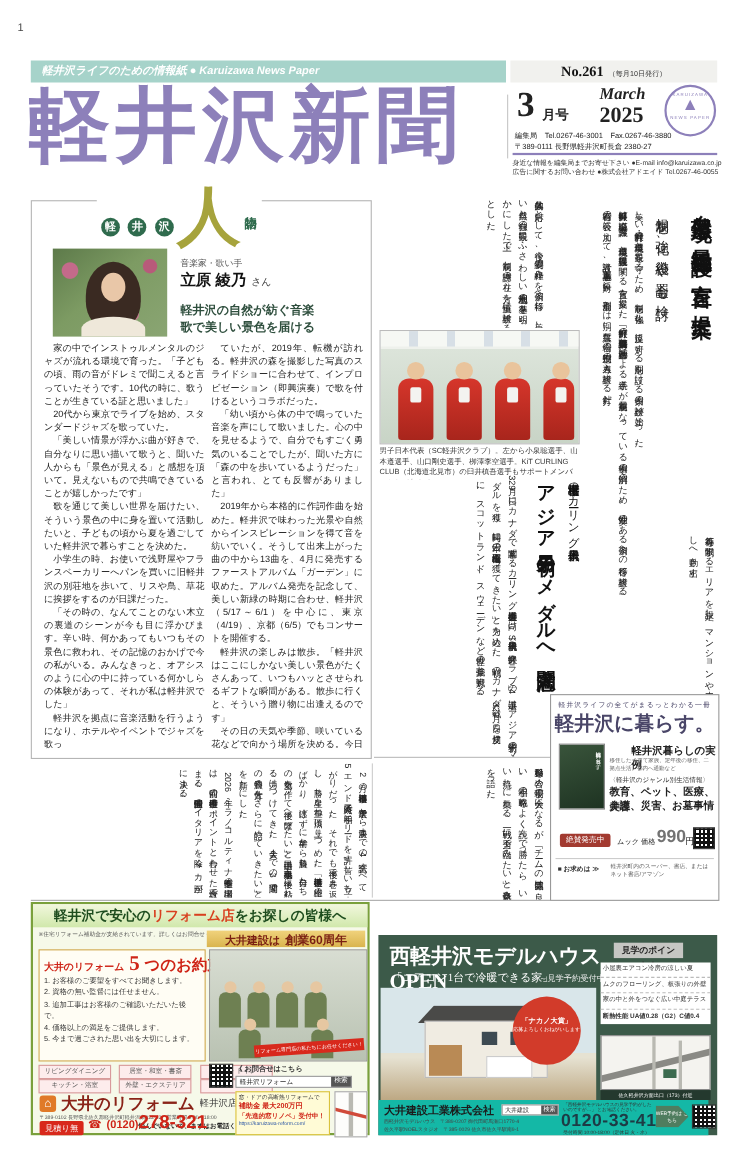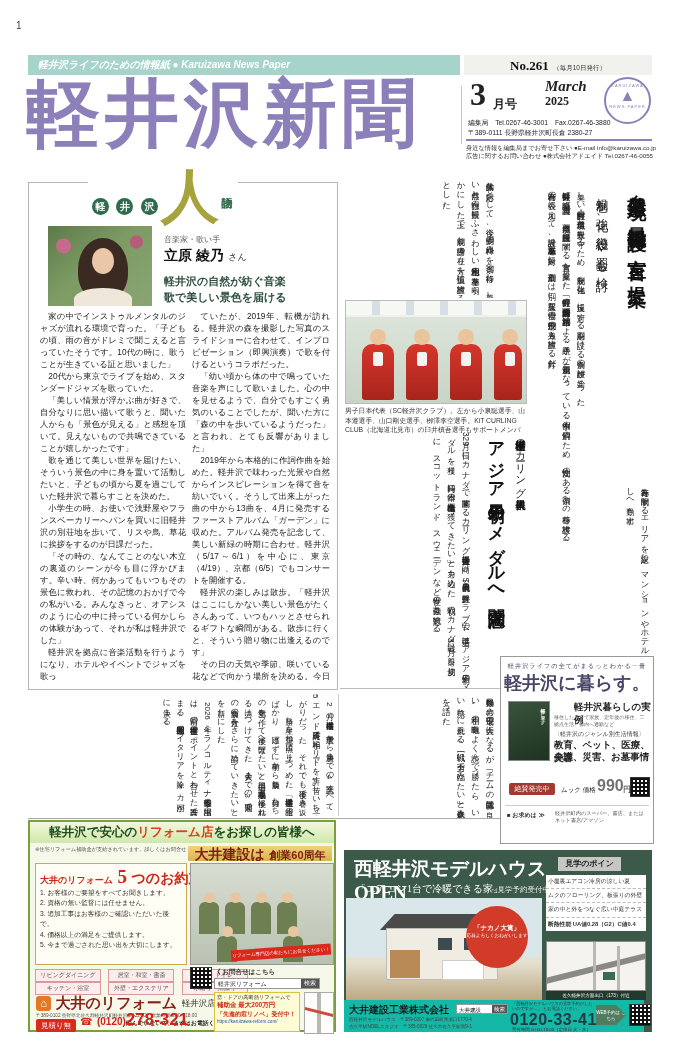--- a/index.html
+++ b/index.html
@@ -43,21 +43,21 @@
   </div>
 
   <div class="abs clip" style="left:26px;top:72px;width:436px;height:86px;font-size:74px;font-weight:900;
        color:#8d80ba;letter-spacing:5px;line-height:84px;">軽井沢新聞</div>
 
   <div class="abs" style="left:461px;top:86px;width:1px;height:58px;background:#c5c5c5;"></div>
 
   <span class="abs serif" style="left:470px;top:76px;font-size:32px;font-weight:bold;">3</span>
   <span class="abs" style="left:493px;top:96px;font-size:12px;font-weight:bold;">月号</span>
   <span class="abs serif" style="left:545px;top:78px;font-size:15px;font-weight:bold;font-style:italic;">March</span>
-  <span class="abs serif" style="left:545px;top:94px;font-size:12px;font-weight:bold;">2025</span>
+  <span class="abs serif" style="left:545px;top:94px;font-size:20px;font-weight:bold;">2025</span>
 
   <div class="abs" style="left:604px;top:77px;width:47px;height:47px;border:2px solid #8d80ba;border-radius:50%;
        box-sizing:border-box;text-align:center;color:#8d80ba;">
     <div style="font-size:4px;letter-spacing:1px;margin-top:4px;">KARUIZAWA</div>
     <div style="font-size:16px;line-height:16px;">▲</div>
     <div style="font-size:4px;letter-spacing:1px;">NEWS PAPER</div>
   </div>
 
   <div class="abs" style="left:468px;top:118px;font-size:6.8px;color:#222;">編集局　Tel.0267-46-3001　Fax.0267-46-3880</div>
   <div class="abs" style="left:468px;top:128px;font-size:6.8px;color:#222;">〒389-0111 長野県軽井沢町長倉 2380-27</div>
@@ -141,21 +141,21 @@
   <div class="abs" style="left:338px;top:694px;width:1px;height:122px;background:#ccc;"></div>
 
   <div class="abs clip v" style="left:30px;top:694px;width:306px;height:122px;font-size:8px;line-height:1.7;">
     <p>2月の日本選手権は2次予選から決勝までの4試合すべて、5エンド終了時点で相手にリードを許す苦しい立ち上がりだった。それでも後半で巻き返し、勝ち星を重ね頂点に上りつめた。「世界選手権は格上の相手ばかり。逃げずに前半から勝負し、自分たちの空気を作って後半へ繋げたい」と山口選手。小泉聡選手も「後半に粘れる力はつけてきた。大会までの3週間で、前半の勝負の仕方をさらに詰めていきたい」と決意を新たにした。</p>
     <p>2026年ミラノ・コルティナ冬季五輪の出場国は、前回の世界選手権のポイントと合わせた合計点で決まる。五輪開催国のイタリアを除く7カ国が、今大会終了後に決まる。</p>
   </div>
   <div class="abs clip v" style="left:345px;top:692px;width:152px;height:126px;font-size:8.3px;line-height:1.75;">移動日を含め長丁場の大会になるが、「チームの雰囲気は良い。相手の戦略をよく読んで勝ったら、いい流れに乗れる。一戦一戦に全力で臨みたい」と意気込みを語った。</div>
 
   <div class="abs" style="left:28px;top:818px;width:624px;height:1px;background:#aaa;"></div>
 
-  <div class="abs" style="left:500px;top:656px;width:152px;height:186px;border:1px solid #999;background:#fff;">
+  <div class="abs" style="left:500px;top:631px;width:152px;height:186px;border:1px solid #999;background:#fff;">
     <div class="abs" style="left:0;top:5px;width:152px;text-align:center;font-size:6.2px;color:#4a4668;letter-spacing:1px;">軽井沢ライフの全てがまるっとわかる一冊</div>
     <div class="abs serif clip" style="left:0;top:14px;width:152px;text-align:center;font-size:18px;font-weight:bold;color:#4a4668;">軽井沢に暮らす。</div>
     <div class="abs clip" style="left:7px;top:44px;width:40px;height:58px;border:1px solid #888;
          background:linear-gradient(160deg,#39543b,#1e3322);">
       <div class="v" style="font-size:5px;color:#fff;margin:3px 3px 0 0;float:right;">軽井沢に暮らす。</div>
     </div>
     <div class="abs serif" style="left:53px;top:44px;font-size:9.5px;font-weight:bold;color:#222;padding-left:20px;">軽井沢暮らしの実例</div>
     <div class="abs clip" style="left:53px;top:57px;width:94px;height:13px;font-size:5px;color:#666;line-height:1.3;">移住した子育て家族、定年後の移住、二拠点生活、都内へ通勤など</div>
     <div class="abs" style="left:53px;top:73px;font-size:6px;color:#333;">〈軽井沢のジャンル別生活情報〉</div>
     <div class="abs serif" style="left:53px;top:82px;font-size:9.5px;font-weight:bold;color:#222;">教育、ペット、医療、美容</div>
@@ -172,21 +172,21 @@
   </div>
 
   <div class="abs" style="left:28px;top:820px;width:308px;height:212px;background:#f6f9e9;border:2px solid #7aa03c;box-sizing:border-box;">
     <div class="abs clip" style="left:0;top:0;width:304px;height:21px;background:linear-gradient(#f2f7dd,#d0e8ab);
          text-align:center;font-size:12.5px;font-weight:bold;line-height:21px;color:#1e4d1e;">
       <span>軽井沢で安心の</span><span style="color:#d8401f;">リフォーム店</span><span>をお探しの皆様へ</span>
     </div>
     <div class="abs" style="left:5px;top:24px;font-size:5.2px;color:#555;">※住宅リフォーム補助金が支給されています。詳しくはお問合せください。</div>
     <div class="abs clip" style="left:158px;top:24px;width:144px;height:15px;background:linear-gradient(#f0d27c,#d9b44e);
          text-align:center;line-height:15px;color:#7a1f12;font-weight:bold;">
-      <span style="font-size:14px;">大井建設は</span>
+      <span style="font-size:10px;">大井建設は</span>
       <span style="font-size:11px;">創業60周年</span>
     </div>
     <div class="abs" style="left:5px;top:41px;width:152px;height:102px;background:#fffdf4;border:1px solid #cfa94e;box-sizing:border-box;padding:2px 4px;">
       <div style="color:#cf2417;white-space:nowrap;">
         <span style="font-size:9px;font-weight:bold;">大井のリフォーム</span>
         <span class="serif" style="font-size:19px;font-weight:bold;">5</span>
         <span style="font-size:14px;font-weight:bold;">つのお約束</span>
       </div>
       <div style="font-size:6.7px;line-height:1.55;color:#333;">
         <div>1. お客様のご要望をすべてお聞きします。</div>

